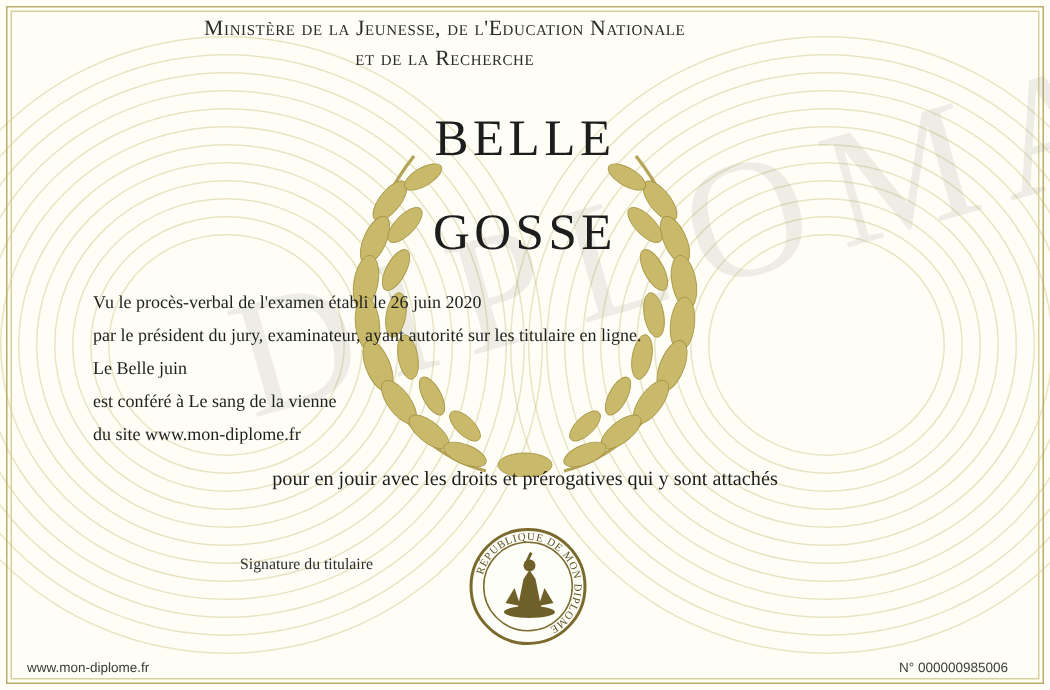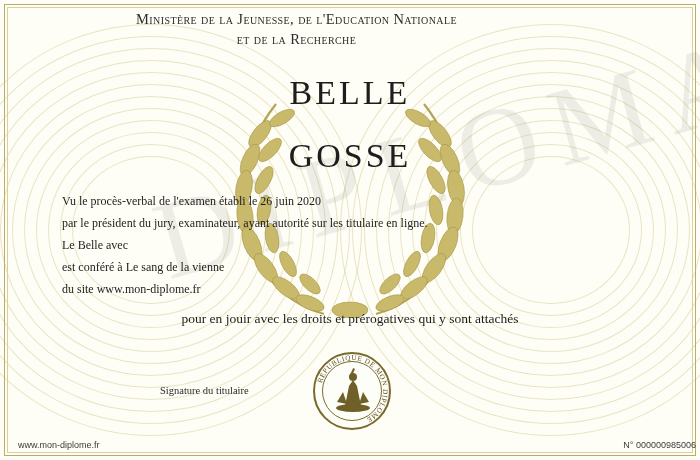--- a/index.html
+++ b/index.html
@@ -78,21 +78,20 @@
     top:311px;left:0;width:700px;
     text-align:center;
     font-size:13.5px;
     color:#1d1d1d;
   }
   .sig-left{
     position:absolute;
     top:371px;left:160px;
     font-size:10.5px;
     color:#2b2b2b;
-    margin-top:14px;
   }
   .sig-right{
     position:absolute;
     top:371px;left:398px;
     font-size:10.5px;
     color:#2b2b2b;
     line-height:16px;
   }
   .stamp{
     position:absolute;
@@ -131,21 +130,21 @@
   .footer-left{
     position:absolute;
     bottom:10px;left:18px;
     font-size:9px;
     color:#3a3a3a;
     font-family:"Liberation Sans", sans-serif;
     margin-top:21px;
   }
   .footer-right{
     position:absolute;
-    bottom:10px;right:4px;
+    bottom:10px;right:28px;
     font-size:9px;
     color:#3a3a3a;
     font-family:"Liberation Sans", sans-serif;
   }
 </style>
 </head>
 <body>
 
 <div class="diploma">
 
@@ -234,21 +233,21 @@
   </svg>
 
   <div class="title">
     <span class="l1">BELLE</span>
     <span class="l2">GOSSE</span>
   </div>
 
   <div class="body-text">
     <div>Vu le procès-verbal de l'examen établi le 26 juin 2020</div>
     <div>par le président du jury, examinateur, ayant autorité sur les titulaire en ligne.</div>
-    <div>Le Belle avec</div>
+    <div>Le Belle juin</div>
     <div>est conféré à Le sang de la vienne</div>
     <div>du site www.mon-diplome.fr</div>
   </div>
 
   <div class="enjoy">pour en jouir avec les droits et prérogatives qui y sont attachés</div>
 
   <div class="sig-left">Signature du titulaire</div>
 
 
   <div class="stamp">

